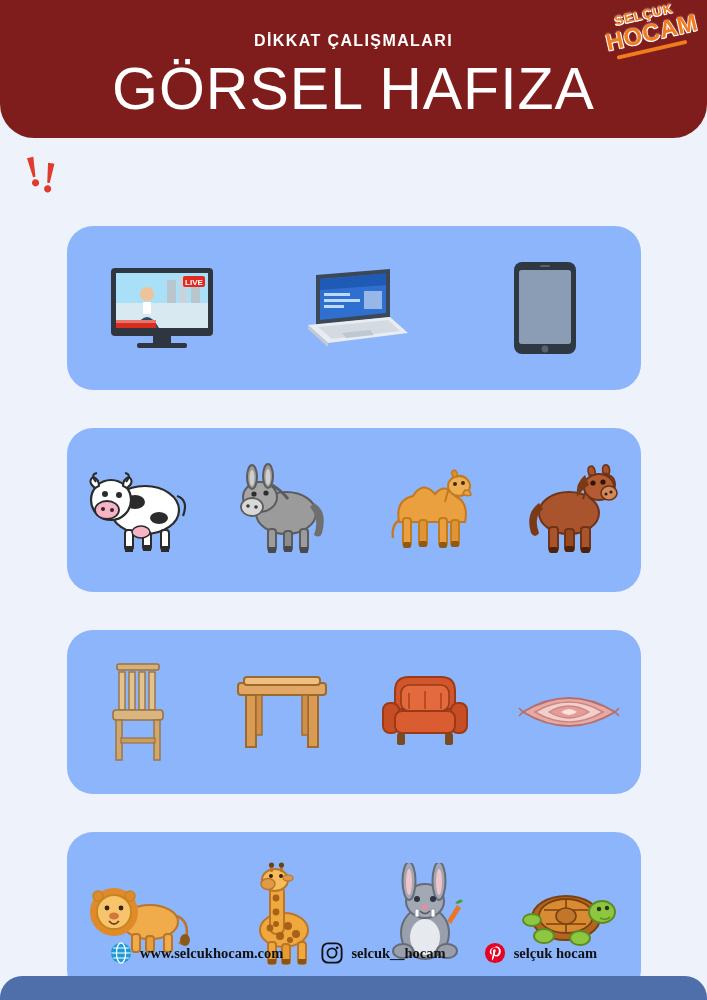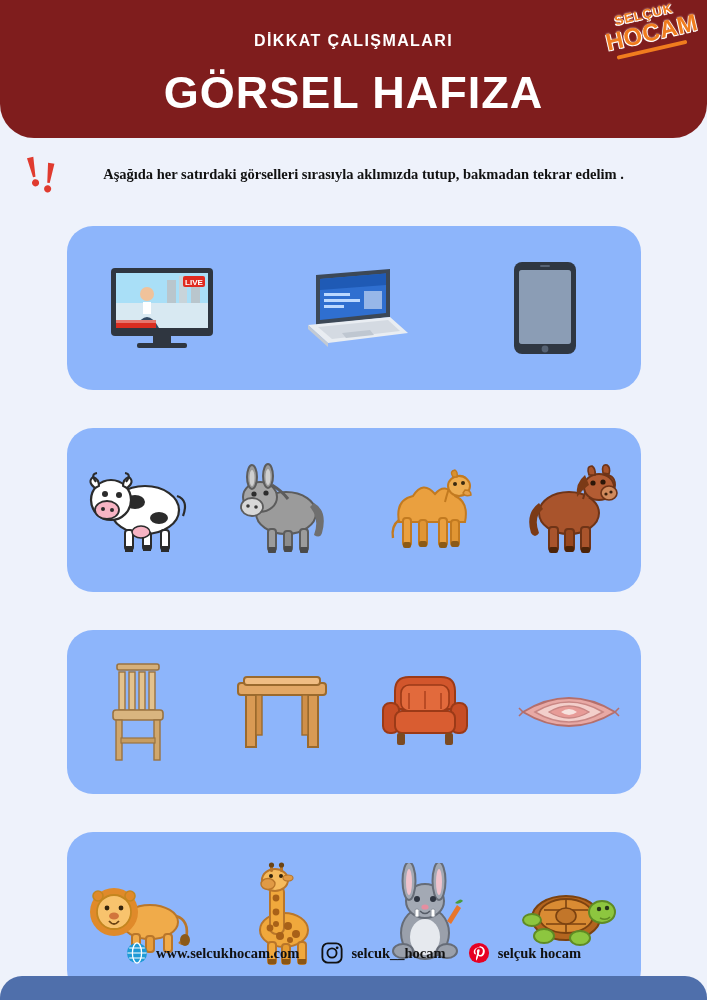--- a/index.html
+++ b/index.html
@@ -28,25 +28,25 @@
     padding-top: 32px;
   }
   .header .subtitle {
     color: #ffffff;
     font-size: 16px;
     font-weight: bold;
     letter-spacing: 1.4px;
   }
   .header .title {
     color: #ffffff;
-    font-size: 45px;
-    font-weight: bold;
+    font-size: 59px;
+    font-weight: normal;
     letter-spacing: 1px;
     line-height: 1.2;
-    margin-top: 16px;
+    margin-top: 4px;
   }
 
   
   .brand {
     position: absolute;
     top: 6px; right: 14px;
     width: 86px; height: 70px;
     transform: rotate(-13deg);
   }
   .brand .b1, .brand .b2 {
@@ -119,21 +119,21 @@
   
   .footer {
     position: absolute;
     left: 0; bottom: 0;
     width: 707px;
   }
   .social {
     display: flex;
     align-items: flex-start;
     justify-content: center;
-    gap: 22px;
+    gap: 38px;
     padding-bottom: 12px;
   }
   .social-item {
     display: flex;
     align-items: center;
     gap: 8px;
     font-size: 14.5px;
     font-weight: bold;
     font-family: "Liberation Serif", serif;
     color: #111;
@@ -160,21 +160,20 @@
       <div class="b2">HOCAM</div>
       <div class="underline"></div>
     </div>
   </div>
 
   <div class="instruction-wrap">
     <div class="excl">
       <span class="e1">!</span>
         <span class="e2">!</span>
     </div>
-    <div class="instruction">Aşağıda her satırdaki görselleri sırasıyla aklımızda tutup, bakmadan tekrar edelim .</div>
   </div>
 
   <div class="rows">
 
     <div class="row">
 
       <div class="cell">
         <svg width="110" height="84" viewBox="0 0 110 84">
           <rect x="4" y="2" width="102" height="68" rx="4" fill="#2f3640"></rect>
           <rect x="9" y="7" width="92" height="55" fill="#8fd3f4"></rect>

